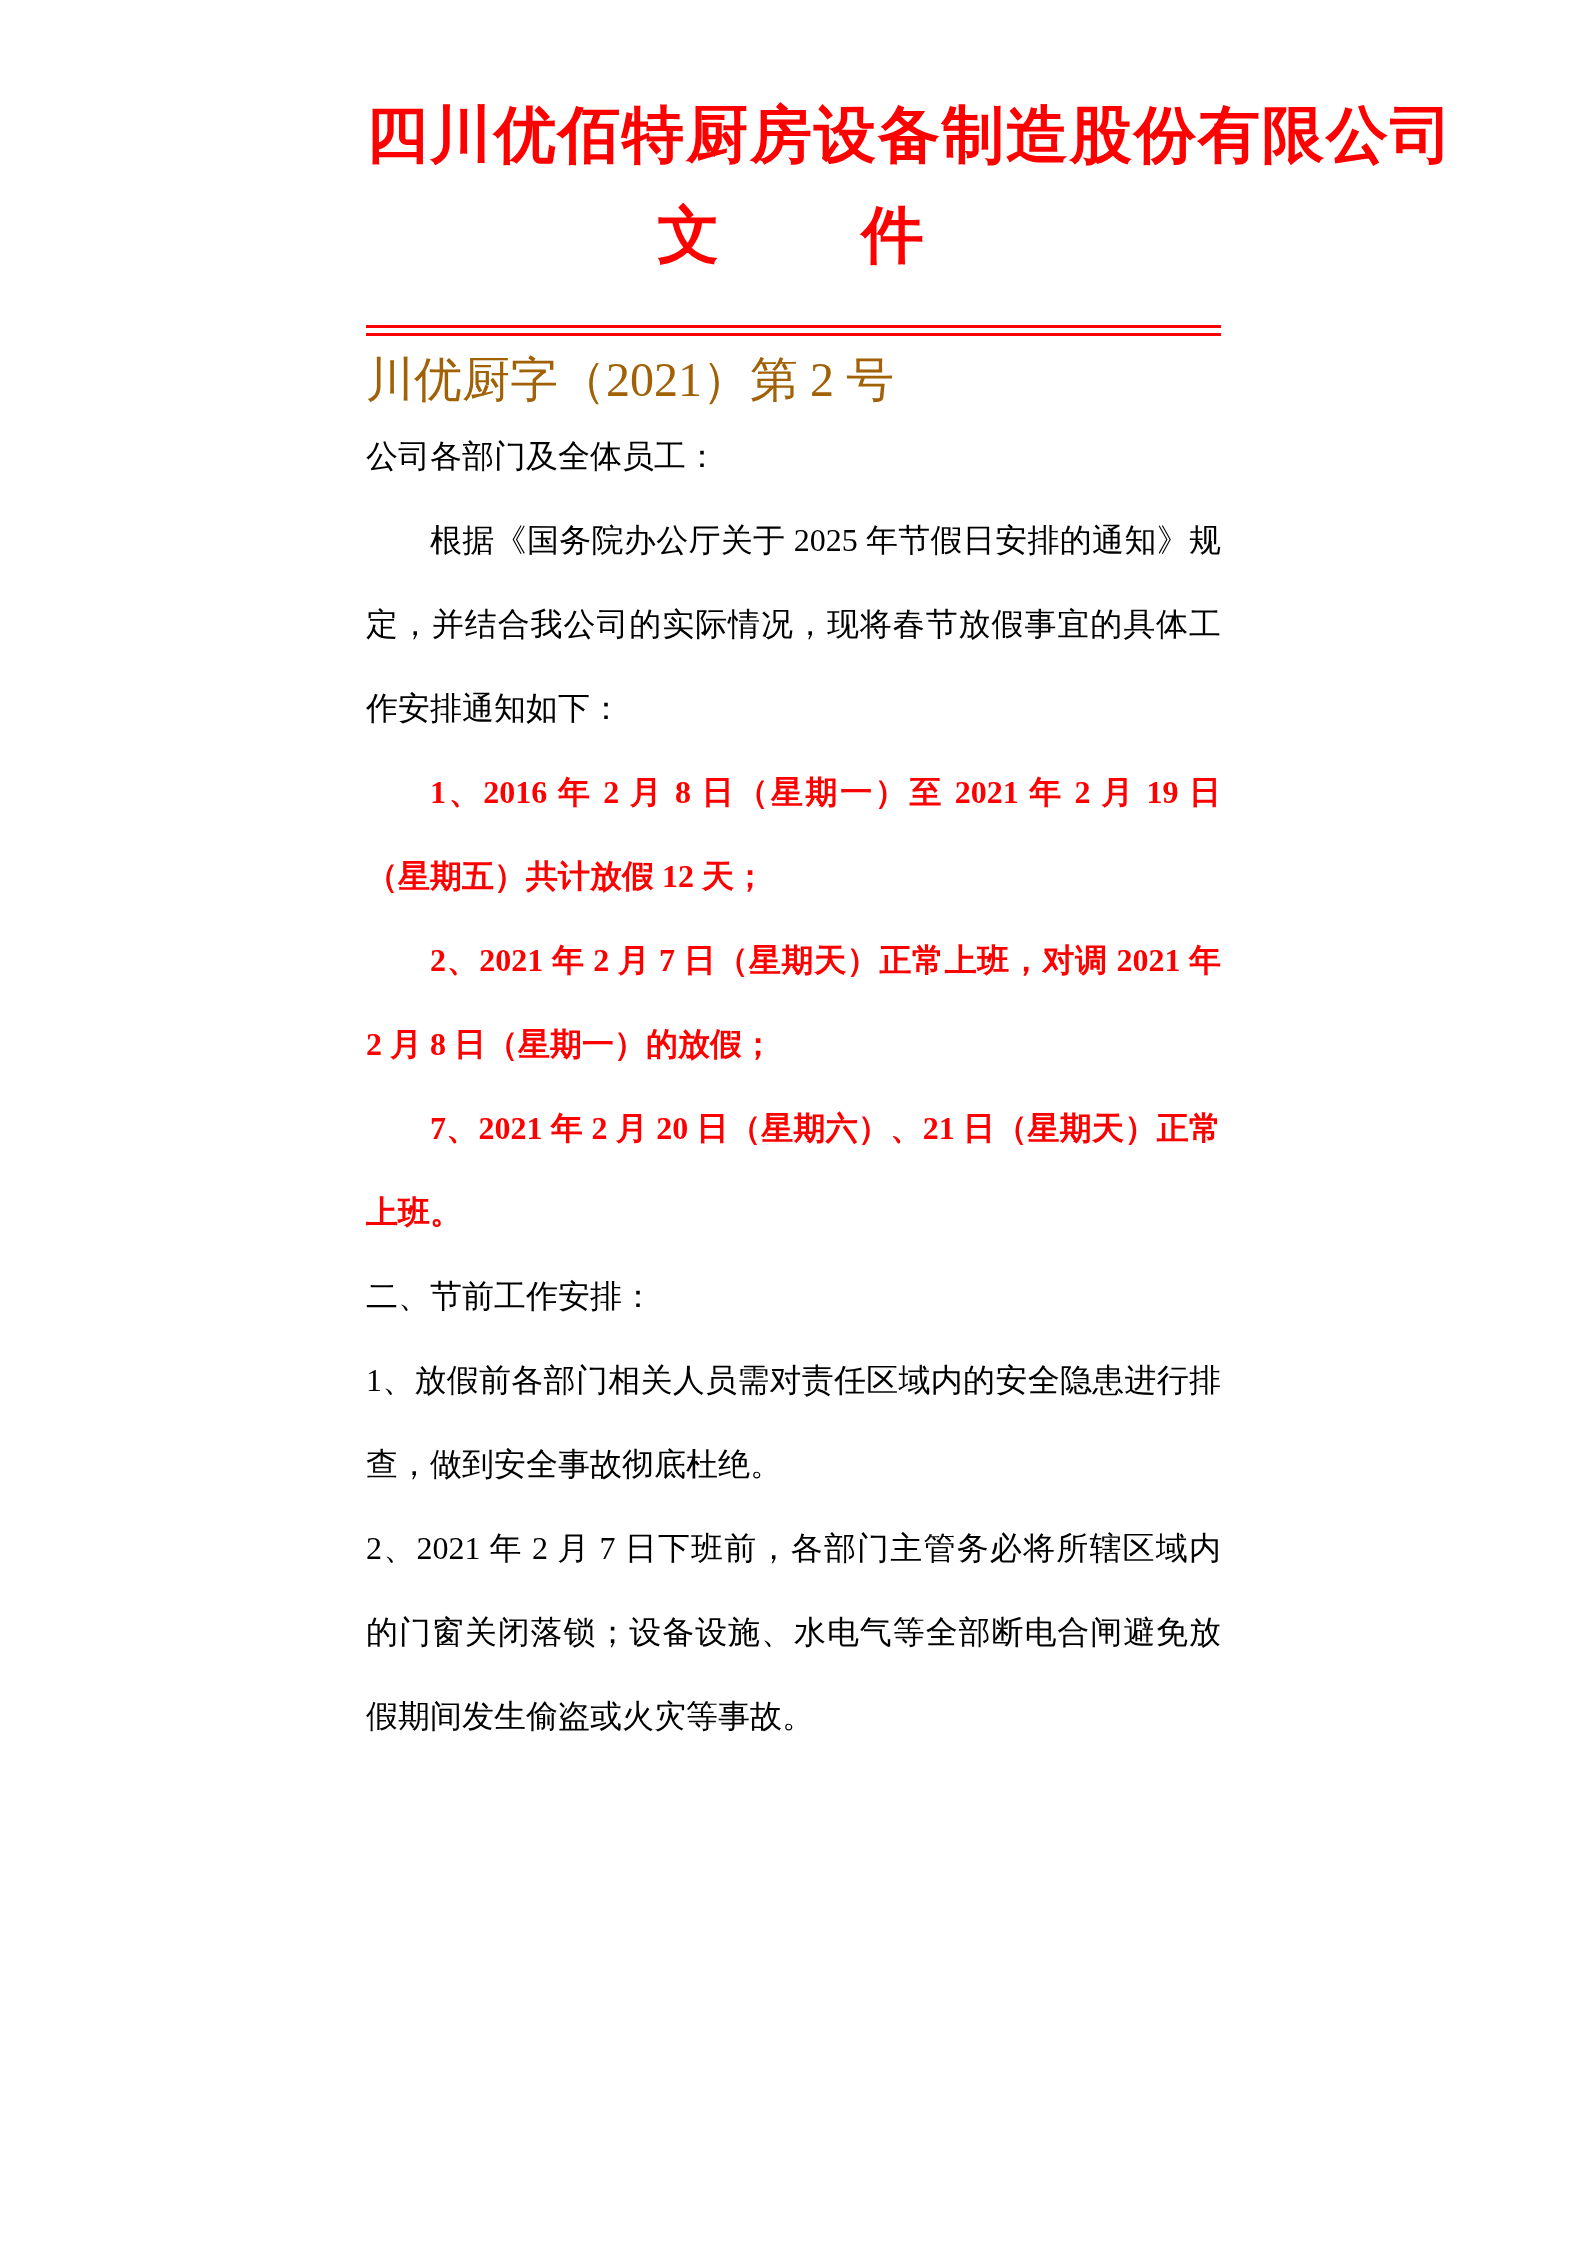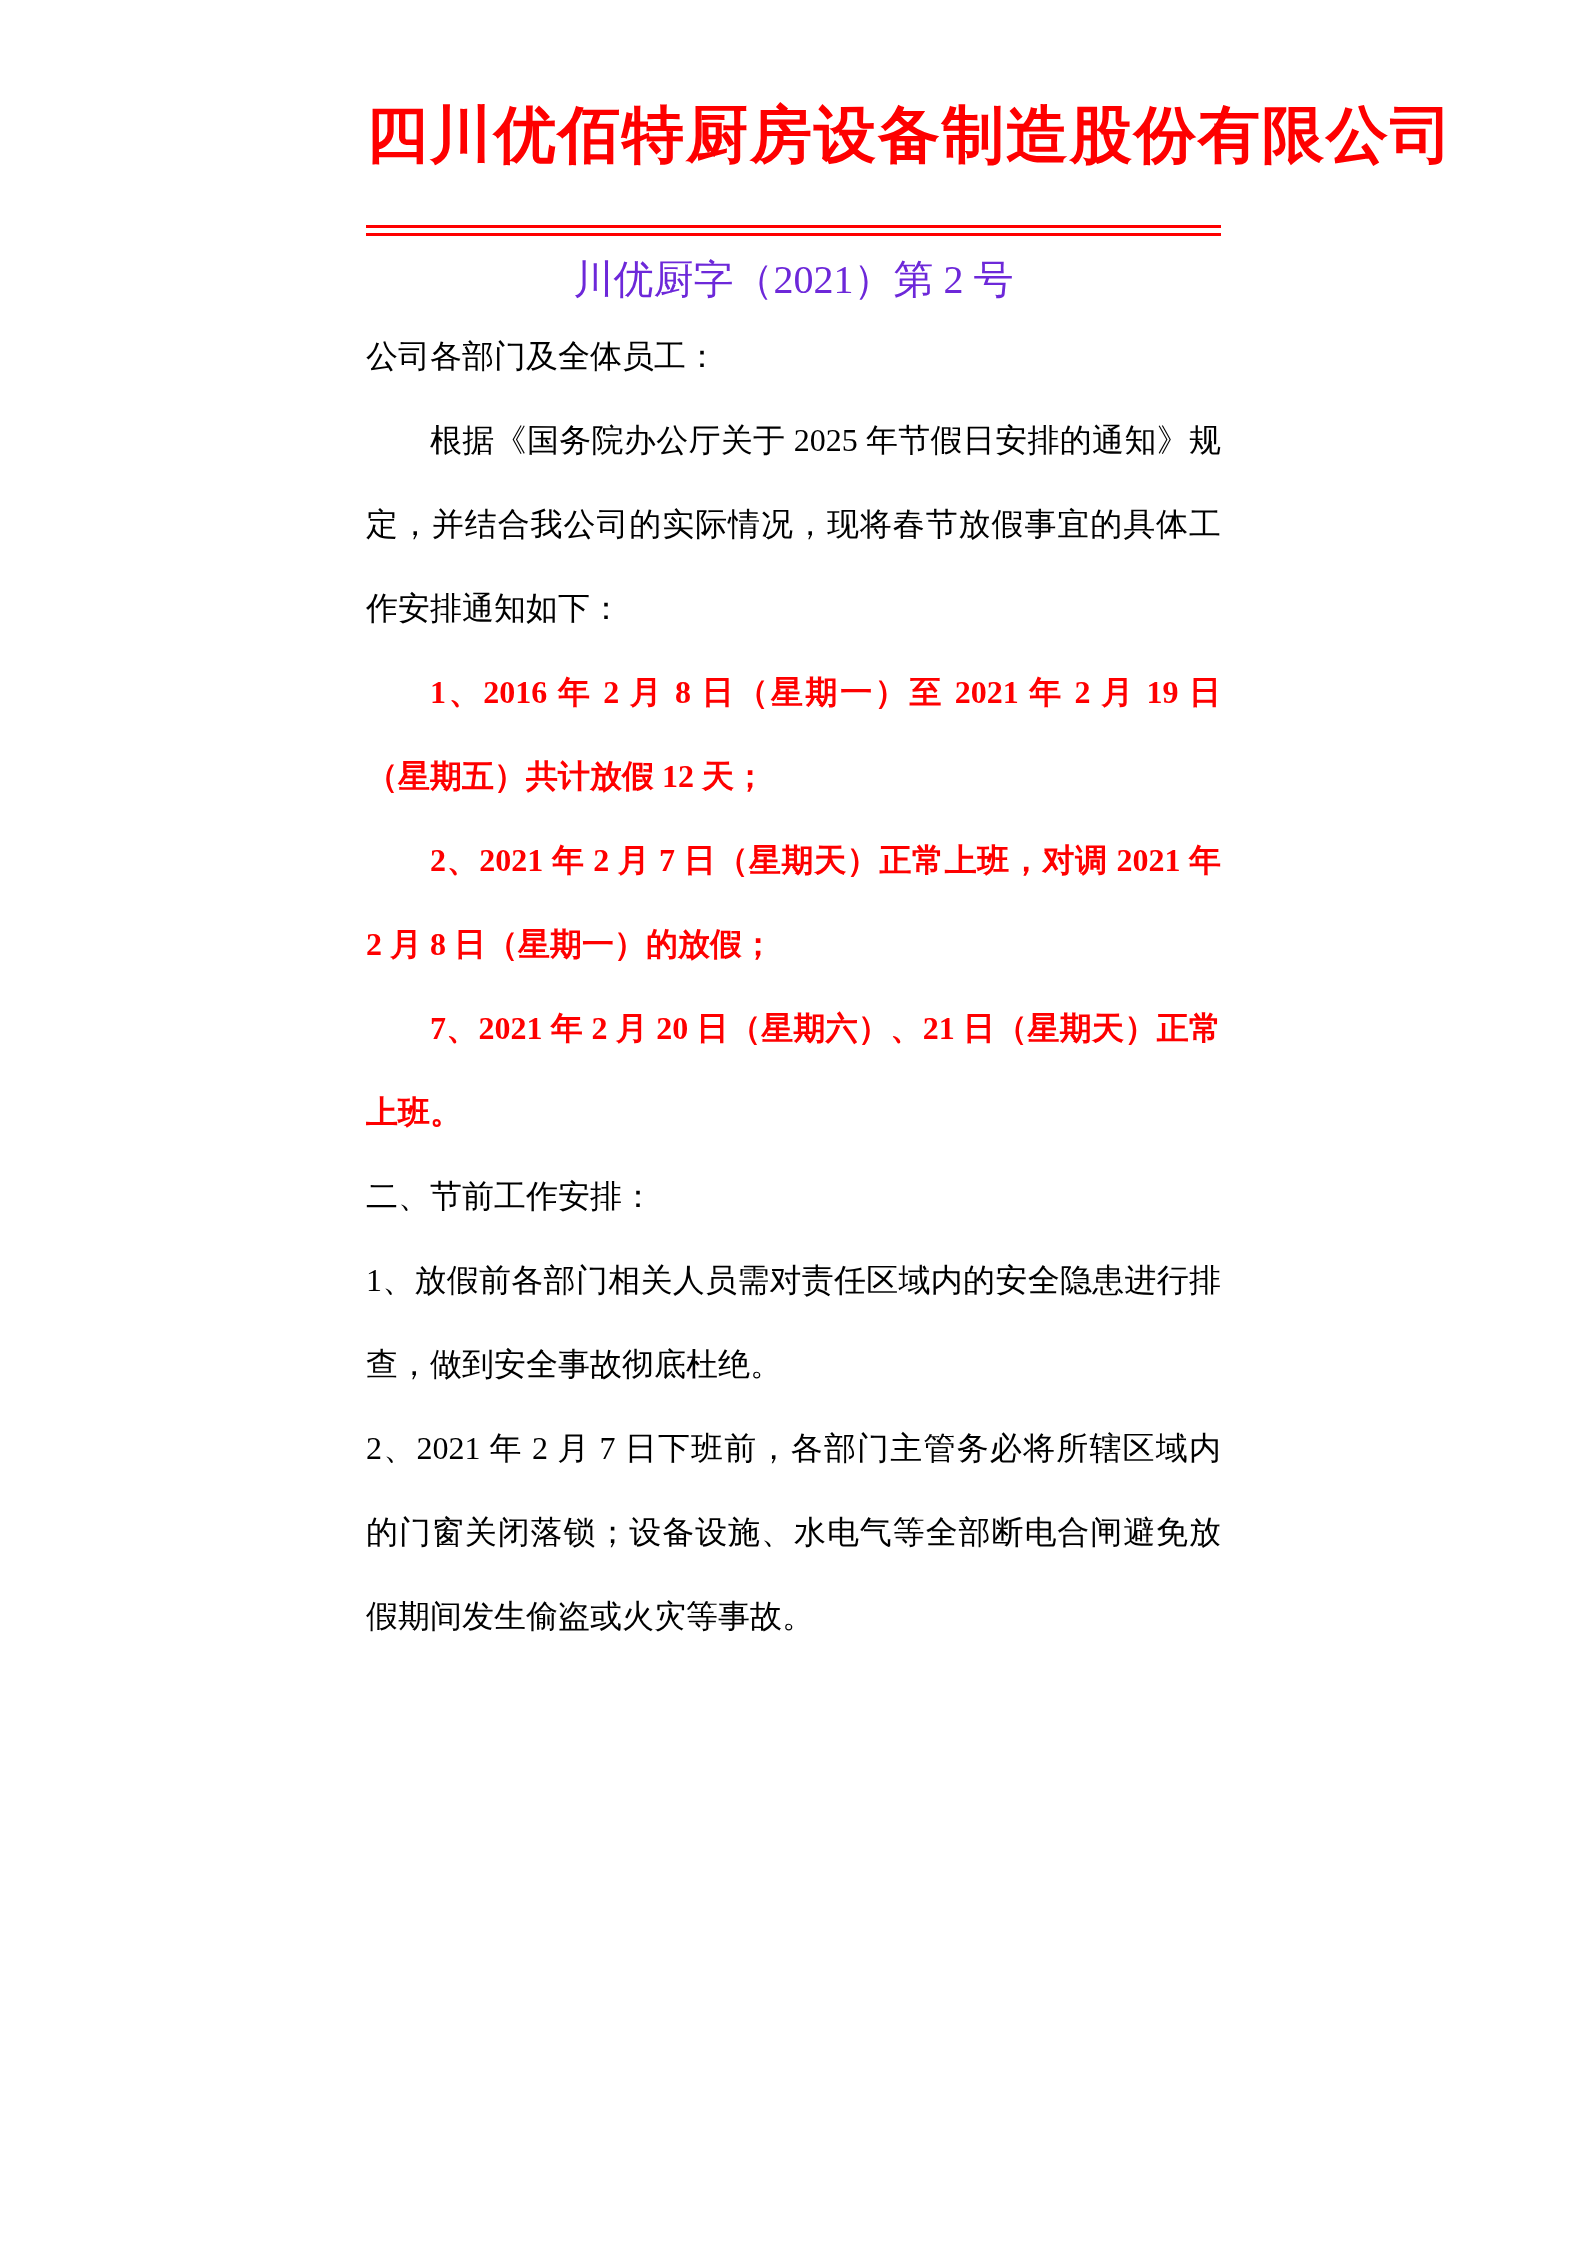--- a/index.html
+++ b/index.html
@@ -35,24 +35,24 @@
     letter-spacing: 6px;
   }
   .red-rule {
     margin-top: 40px;
     height: 5px;
     border-top: 3px solid #fe0000;
     border-bottom: 3px solid #fe0000;
   }
   .doc-number {
     margin-top: 20px;
-    color: #6d28d9;
-    font-size: 40px;
+    color: #a16207;
+    font-size: 48px;
     line-height: 48px;
-    text-align: center;
+    text-align: left;
   }
   .notice-title {
     margin-top: 48px;
     font-size: 57px;
     line-height: 85px;
     text-align: center;
     font-weight: normal;
   }
   .body-text {
     margin-top: 10px;
@@ -75,20 +75,21 @@
     margin-left: 2em;
   }
 </style>
 </head>
 <body>
 
 <div class="page">
 
   <div class="letterhead">
     <div class="company-title">四川优佰特厨房设备制造股份有限公司</div>
+    <div class="file-label">文　　件</div>
   </div>
 
   <div class="red-rule"></div>
 
   <div class="doc-number">川优厨字（2021）第 2 号</div>
 
 
   <div class="body-text">
     <p>公司各部门及全体员工：</p>
 

